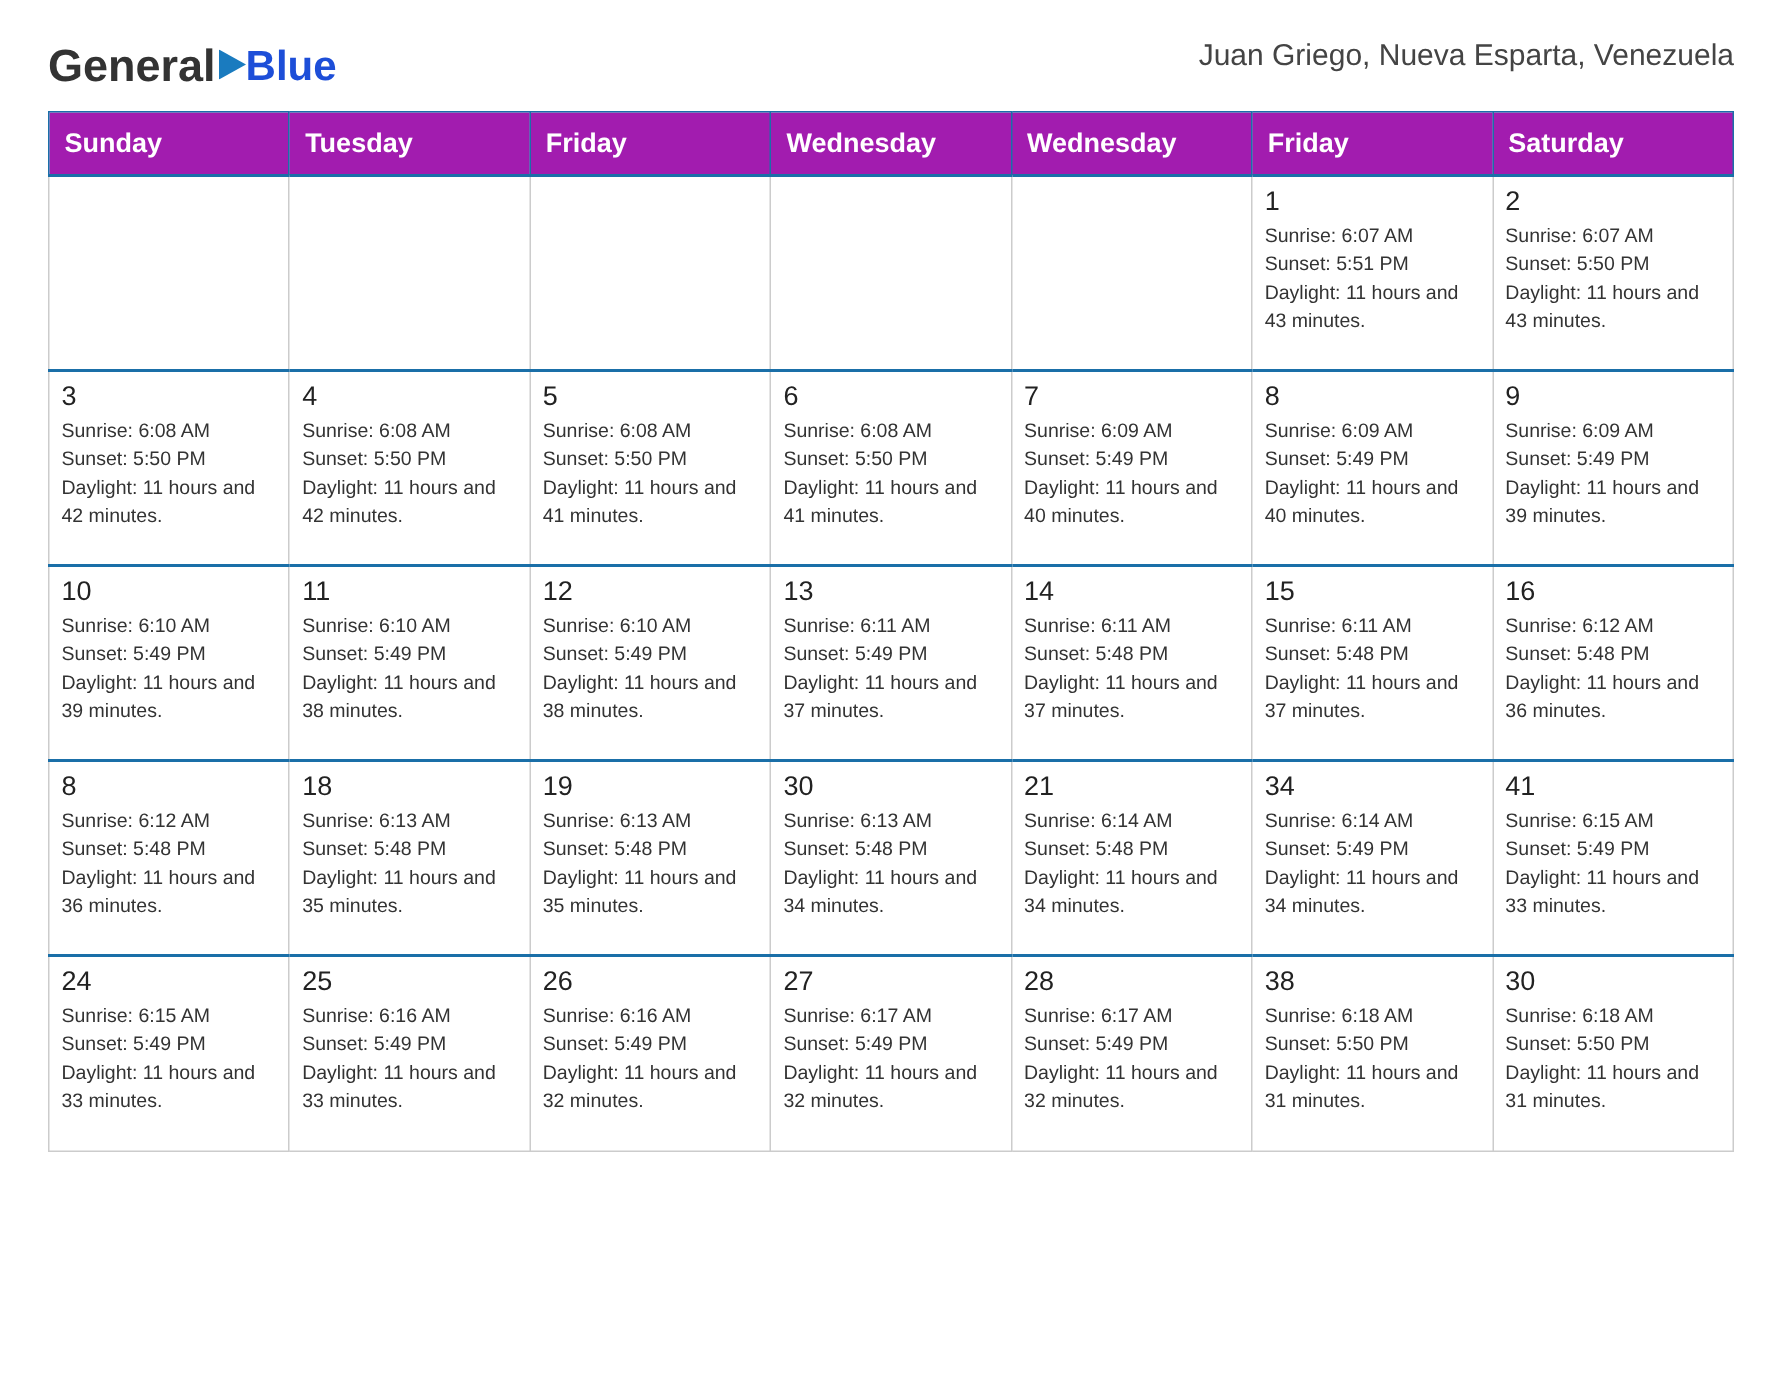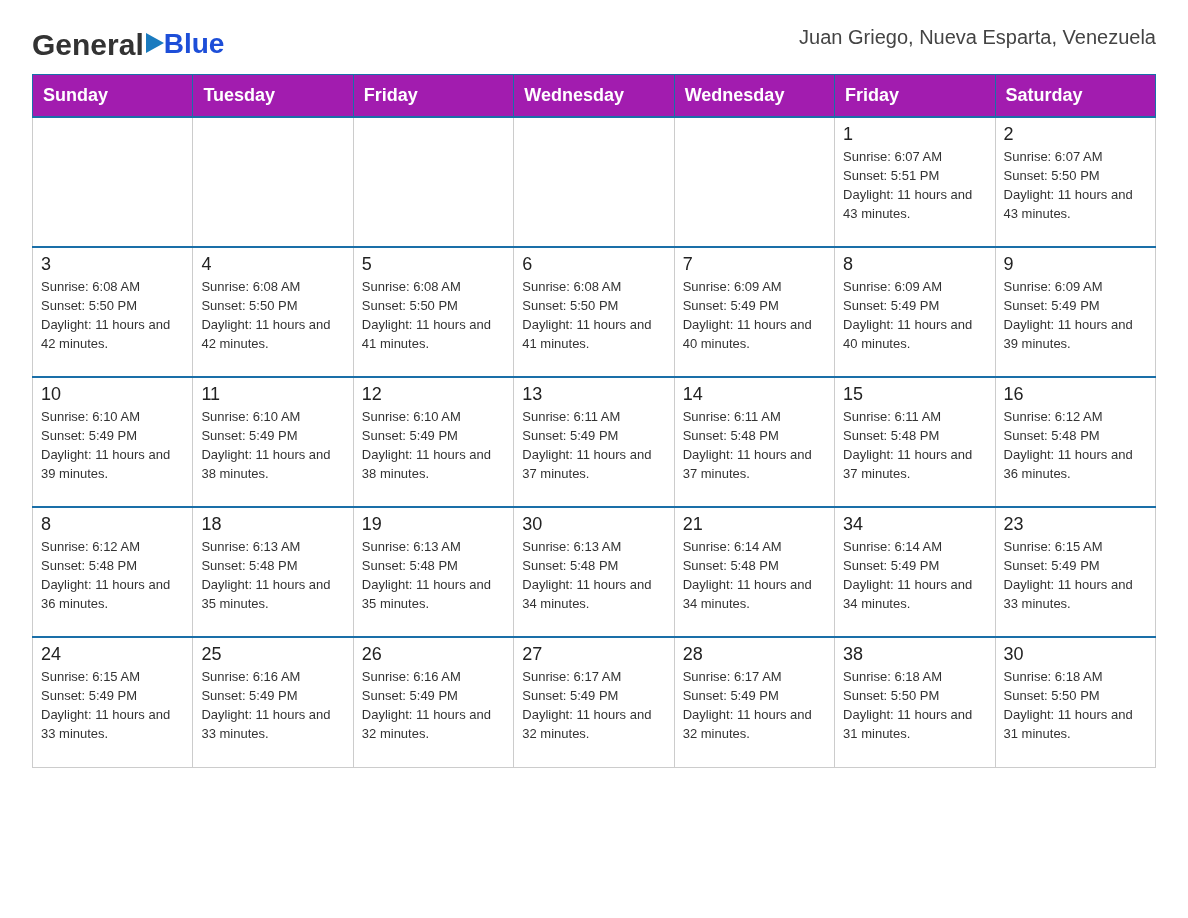--- a/index.html
+++ b/index.html
@@ -219,21 +219,21 @@
         </td>
         <td>
           <span class="day-number">21</span>
           <div class="day-info">Sunrise: 6:14 AM<br>Sunset: 5:48 PM<br>Daylight: 11 hours and 34 minutes.</div>
         </td>
         <td>
           <span class="day-number">34</span>
           <div class="day-info">Sunrise: 6:14 AM<br>Sunset: 5:49 PM<br>Daylight: 11 hours and 34 minutes.</div>
         </td>
         <td>
-          <span class="day-number">23</span>
+          <span class="day-number">41</span>
           <div class="day-info">Sunrise: 6:15 AM<br>Sunset: 5:49 PM<br>Daylight: 11 hours and 33 minutes.</div>
         </td>
       </tr>
       <tr>
         <td>
           <span class="day-number">24</span>
           <div class="day-info">Sunrise: 6:15 AM<br>Sunset: 5:49 PM<br>Daylight: 11 hours and 33 minutes.</div>
         </td>
         <td>
           <span class="day-number">25</span>

